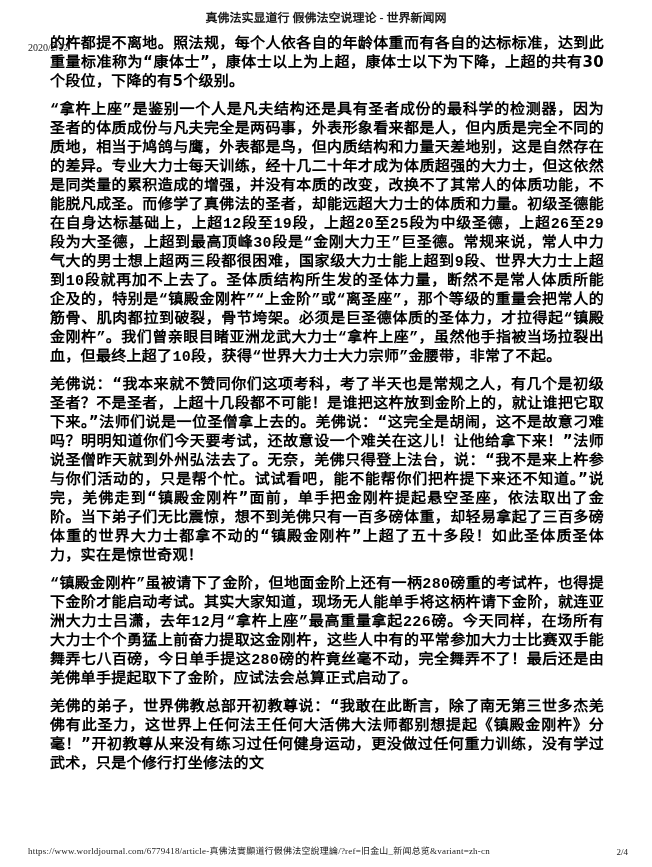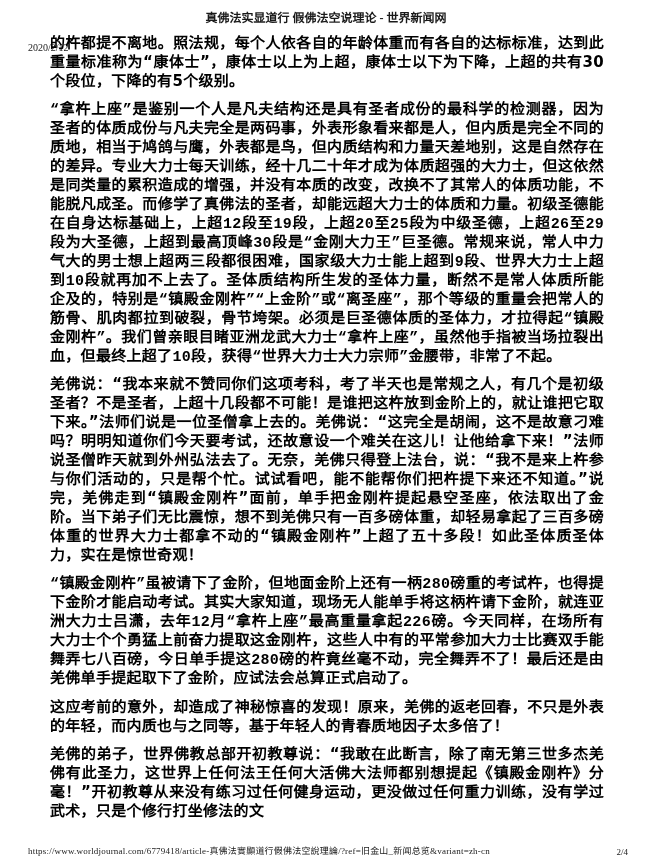--- a/index.html
+++ b/index.html
@@ -83,20 +83,19 @@
 <div class="page">
 
   <span class="hdr-title">真佛法实显道行 假佛法空说理论 - 世界新闻网</span>
   <span class="hdr-date">2020/2/12</span>
 
   <main class="article-body">
       <p class="para">的杵都提不离地。照法规，每个人依各自的年龄体重而有各自的达标标准，达到此重量标准称为“康体士”，康体士以上为上超，康体士以下为下降，上超的共有30个段位，下降的有5个级别。</p>
       <p class="para gap">“拿杵上座”是鉴别一个人是凡夫结构还是具有圣者成份的最科学的检测器，因为圣者的体质成份与凡夫完全是两码事，外表形象看来都是人，但内质是完全不同的质地，相当于鸠鸽与鹰，外表都是鸟，但内质结构和力量天差地别，这是自然存在的差异。专业大力士每天训练，经十几二十年才成为体质超强的大力士，但这依然是同类量的累积造成的增强，并没有本质的改变，改换不了其常人的体质功能，不能脱凡成圣。而修学了真佛法的圣者，却能远超大力士的体质和力量。初级圣德能在自身达标基础上，上超12段至19段，上超20至25段为中级圣德，上超26至29段为大圣德，上超到最高顶峰30段是“金刚大力王”巨圣德。常规来说，常人中力气大的男士想上超两三段都很困难，国家级大力士能上超到9段、世界大力士上超到10段就再加不上去了。圣体质结构所生发的圣体力量，断然不是常人体质所能企及的，特别是“镇殿金刚杵”“上金阶”或“离圣座”，那个等级的重量会把常人的筋骨、肌肉都拉到破裂，骨节垮架。必须是巨圣德体质的圣体力，才拉得起“镇殿金刚杵”。我们曾亲眼目睹亚洲龙武大力士“拿杵上座”，虽然他手指被当场拉裂出血，但最终上超了10段，获得“世界大力士大力宗师”金腰带，非常了不起。</p>
       <p class="para">羌佛说：“我本来就不赞同你们这项考科，考了半天也是常规之人，有几个是初级圣者？不是圣者，上超十几段都不可能！是谁把这杵放到金阶上的，就让谁把它取下来。”法师们说是一位圣僧拿上去的。羌佛说：“这完全是胡闹，这不是故意刁难吗？明明知道你们今天要考试，还故意设一个难关在这儿！让他给拿下来！”法师说圣僧昨天就到外州弘法去了。无奈，羌佛只得登上法台，说：“我不是来上杵参与你们活动的，只是帮个忙。试试看吧，能不能帮你们把杵提下来还不知道。”说完，羌佛走到“镇殿金刚杵”面前，单手把金刚杵提起悬空圣座，依法取出了金阶。当下弟子们无比震惊，想不到羌佛只有一百多磅体重，却轻易拿起了三百多磅体重的世界大力士都拿不动的“镇殿金刚杵”上超了五十多段！如此圣体质圣体力，实在是惊世奇观！</p>
       <p class="para gap">“镇殿金刚杵”虽被请下了金阶，但地面金阶上还有一柄280磅重的考试杵，也得提下金阶才能启动考试。其实大家知道，现场无人能单手将这柄杵请下金阶，就连亚洲大力士吕潇，去年12月“拿杵上座”最高重量拿起226磅。今天同样，在场所有大力士个个勇猛上前奋力提取这金刚杵，这些人中有的平常参加大力士比赛双手能舞弄七八百磅，今日单手提这280磅的杵竟丝毫不动，完全舞弄不了！最后还是由羌佛单手提起取下了金阶，应试法会总算正式启动了。</p>
-      <p class="para gap">这应考前的意外，却造成了神秘惊喜的发现！原来，羌佛的返老回春，不只是外表的年轻，而内质也与之同等，基于年轻人的青春质地因子太多倍了！</p>
       <p class="para">羌佛的弟子，世界佛教总部开初教尊说：“我敢在此断言，除了南无第三世多杰羌佛有此圣力，这世界上任何法王任何大活佛大法师都别想提起《镇殿金刚杵》分毫！”开初教尊从来没有练习过任何健身运动，更没做过任何重力训练，没有学过武术，只是个修行打坐修法的文</p>
     </main>
 
   <span class="ftr-url">https://www.worldjournal.com/6779418/article-真佛法實顯道行假佛法空說理論/?ref=旧金山_新闻总览&amp;variant=zh-cn</span>
   <span class="ftr-page">2/4</span>
 
 </div>
 
 </body></html>

